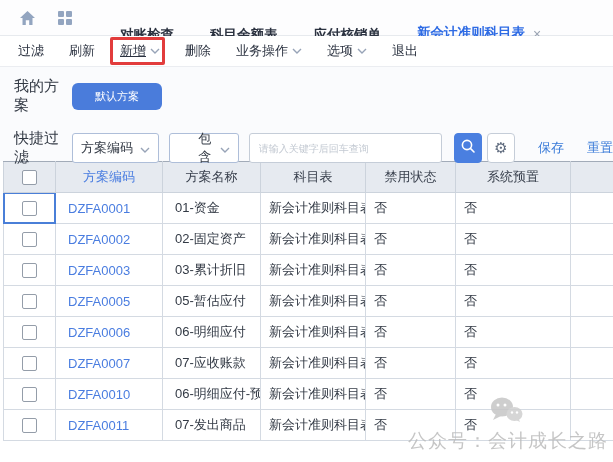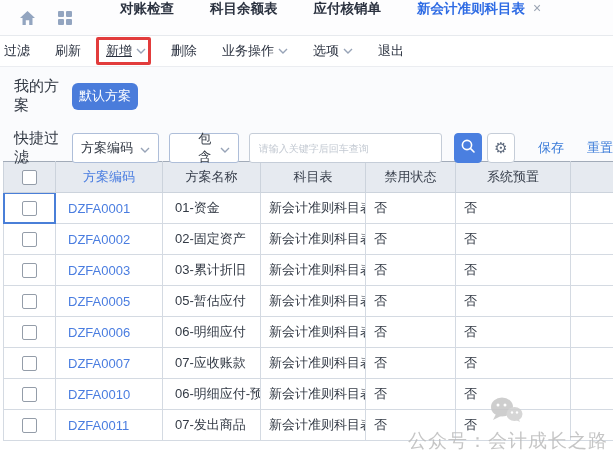--- a/index.html
+++ b/index.html
@@ -4,36 +4,36 @@
 <style>
   * { margin:0; padding:0; box-sizing:border-box; }
   html,body { background:#fff; }
   body { font-family:"Liberation Sans","DejaVu Sans",sans-serif; }
   #app { position:relative; width:613px; height:462px; background:#fff; overflow:hidden; }
 
   
   .tabbar { display:flex; align-items:center; height:36px; border-bottom:1px solid #e7eaee; padding-left:16px; background:#fdfdfe; }
   .nav-ico { display:inline-flex; align-items:center; justify-content:center; width:22px; height:22px; margin-right:16px; cursor:pointer; }
   .tabs { display:flex; height:36px; margin-left:10px; }
-  .tab { display:flex; align-items:flex-start; height:44px; padding:0 18px; font-size:13.5px; font-weight:bold; color:#2b3240; cursor:pointer; white-space:nowrap; }
+  .tab { display:flex; align-items:flex-end; height:44px; padding:0 18px; font-size:13.5px; font-weight:bold; color:#2b3240; cursor:pointer; white-space:nowrap; }
   .tab.active { color:#2e6be4; border-bottom:2px solid #2e6be4; }
   .tab .close { margin-left:8px; color:#9aa3b2; font-weight:normal; font-size:14px; cursor:pointer; }
 
   
-  .toolbar { position:relative; display:flex; align-items:center; height:31px; border-bottom:1px solid #ebedf1; font-size:13px; color:#2b3240; background:#fff; }
+  .toolbar { position:relative; display:flex; align-items:center; height:31px; padding-left:14px; border-bottom:1px solid #ebedf1; font-size:13px; color:#2b3240; background:#fff; }
   .tbtn { display:flex; align-items:center; margin-right:17px; padding:2px 4px; cursor:pointer; white-space:nowrap; }
   .tbtn .chev { margin-left:4px; display:inline-flex; }
   .tbtn.hl { position:relative;text-decoration:underline; }
   .tbtn.hl::before { content:""; position:absolute; left:-6px; right:-1px; top:-3px; bottom:-3px; border:3px solid #e23c3c; border-radius:2px; pointer-events:none; }
 
   
   .panel { height:94px; background:#fafbfd; padding:10px 0 0 14px; }
   .prow { display:flex; align-items:center; }
   .plabel { font-size:15px; color:#333a45; width:58px; flex:0 0 58px; }
-  .btn-primary { height:27px; padding:0 7px; background:#4a7cdb; color:#fff; font-size:13px; border:none; border-radius:6px; cursor:pointer; }
+  .btn-primary { height:27px; padding:0 23px; background:#4a7cdb; color:#fff; font-size:11px; border:none; border-radius:6px; cursor:pointer; }
   .prow2 { margin-top:14px; }
   .selectbox { display:flex; align-items:center; justify-content:space-between; height:30px; background:#fff; border:1px solid #aebed9; border-radius:3px; padding:0 8px; font-size:13px; color:#333a45; cursor:pointer; }
   .sel-field { width:93px; margin-right:10px; }
   .sel-op { width:72px; margin-right:10px;padding-left:28px; }
   .kwinput { width:208px; height:30px; border:1px solid #c5cdd8; border-radius:3px; padding:0 9px; font-size:10px; color:#0f172a; font-family:inherit; }
   .kwinput::placeholder { color:#c3c9d2; }
   .sq-btn { width:30px; height:30px; display:inline-flex; align-items:center; justify-content:center; border-radius:4px; cursor:pointer; }
   .search-btn { background:#4a7fe0; border:1px solid #4a7fe0; margin-left:12px; }
   .gear-btn { background:#fff; border:1px solid #c5cdd8; margin-left:5px; font-size:15px; color:#5f6b7e; }
   .link { font-size:13px; color:#3a7bd8; margin-left:23px; cursor:pointer; white-space:nowrap; }

